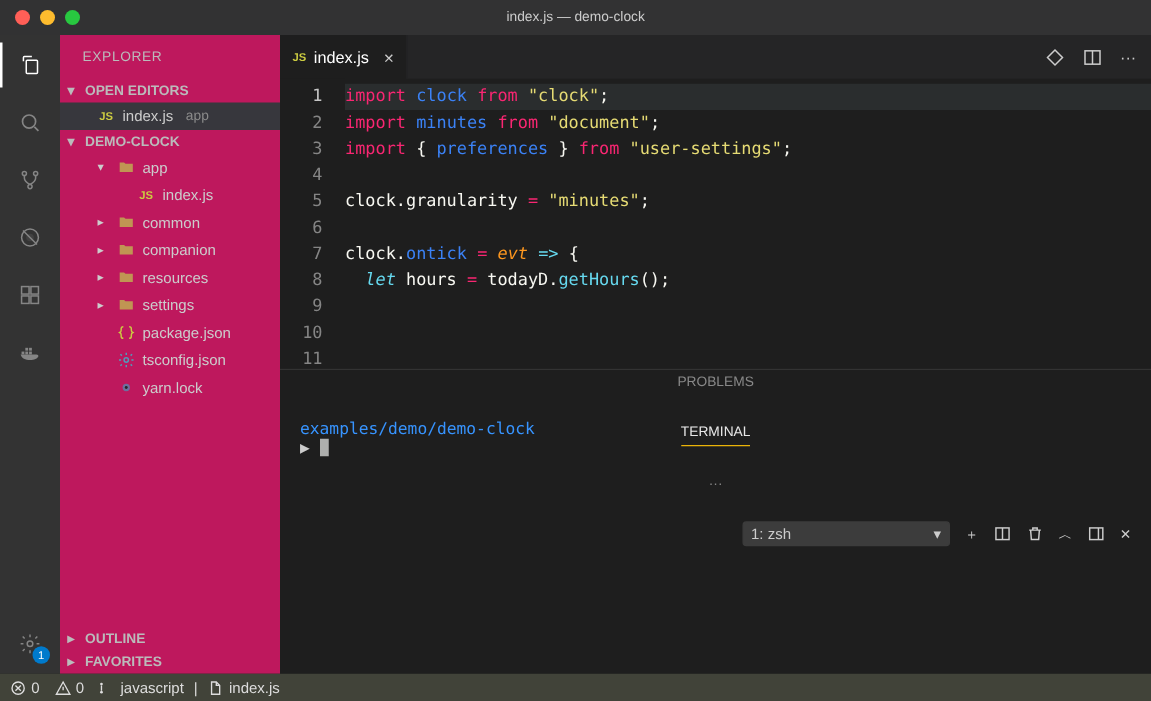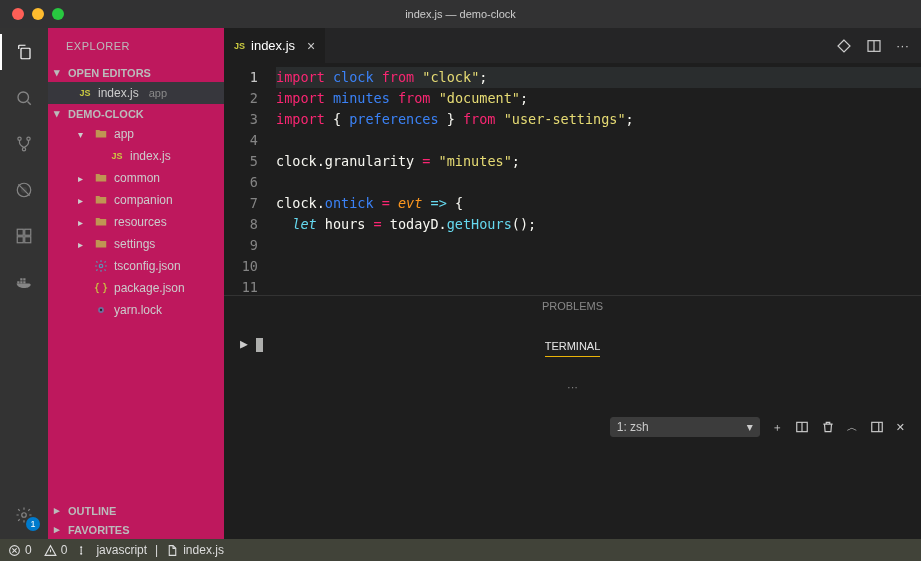--- a/index.html
+++ b/index.html
@@ -48,21 +48,21 @@
 .code { flex: 1; padding-top: 4px; }
 .code .line { height: 21px; line-height: 21px; white-space: pre; }
 .code .line.hl { background: #2a2d2e; }
 .kw { color: #f92672; } .id { color: #3b82f6; } .fn { color: #66d9ef; } .str { color: #e6db74; } .op { color: #f92672; } .var { color: #fd971f; font-style: italic; } .decl { color: #66d9ef; font-style: italic; } .pl { color: #f8f8f2; }
 
 .panel { height: 244px; border-top: 1px solid #333; background: #1e1e1e; display: flex; flex-direction: column; }
 .panel-tabs { height: 32px; display: flex; align-items: center; padding: 0 16px; gap: 20px; font-size: 11px; color: #888; flex-direction: column; }
 .ptab { cursor: pointer; padding: 4px 0; }
 .ptab.active { color: #e7e7e7; border-bottom: 1px solid #eab308; }
 .panel-right { margin-left: auto; display: flex; align-items: center; gap: 12px; color: #ccc; }
-.term-select { background: #3c3c3c; color: #ccc; border: 1px solid #3c3c3c; font-size: 12px; padding: 2px 20px 2px 6px; border-radius: 3px; width: 150px; text-align: left; position: relative; margin-left: 40px; }
+.term-select { background: #3c3c3c; color: #ccc; border: 1px solid #3c3c3c; font-size: 12px; padding: 2px 20px 2px 6px; border-radius: 3px; width: 166px; text-align: left; position: relative; margin-left: 40px; }
 .term-body { flex: 1; padding: 8px 16px; font-family: Menlo, Consolas, monospace; font-size: 13px; }
 .term-path { color: #3794ff; }
 .prompt { color: #ccc; } .cursor { display: inline-block; width: 7px; height: 14px; background: #aeafad; vertical-align: middle; }
 
 .statusbar { height: 22px; background: #414339; color: #ddd; display: flex; align-items: center; font-size: 12px; padding: 0 8px; gap: 12px; }
 .statusbar .right { margin-left: auto; display: flex; gap: 14px; align-items: center; }
 .sb-item { display: flex; align-items: center; gap: 4px; cursor: pointer; }
 
 svg { display: block; }
 .ic { width: 18px; height: 18px; }
@@ -198,36 +198,36 @@
           <span class="chev">▸</span>
           <span class="ficon folder">
             <svg width="14" height="14" viewBox="0 0 24 24" fill="currentColor">
               <path d="M3 5h6l2 2h10v11H3z"></path>
             </svg>
           </span>
           <span>settings</span>
         </div>
         <div class="tree-row indent1">
           <span class="chev"></span>
+          <span class="ficon json">
+            <svg width="14" height="14" viewBox="0 0 24 24" fill="none" stroke="currentColor" stroke-width="2">
+              <path d="M8 4c-2 0-3 1-3 3v2c0 2-2 3-2 3s2 1 2 3v2c0 2 1 3 3 3M16 4c2 0 3 1 3 3v2c0 2 2 3 2 3s-2 1-2 3v2c0 2-1 3-3 3"></path>
+            </svg>
+          </span>
+          <span>package.json</span>
+        </div>
+        <div class="tree-row indent1">
+          <span class="chev"></span>
           <span class="ficon ts">
             <svg width="14" height="14" viewBox="0 0 24 24" fill="none" stroke="currentColor" stroke-width="2">
               <circle cx="12" cy="12" r="3"></circle>
               <path d="M12 2v3M12 19v3M4 4l2 2M18 18l2 2M2 12h3M19 12h3M4 20l2-2M18 6l2-2"></path>
             </svg>
           </span>
           <span>tsconfig.json</span>
-        </div>
-        <div class="tree-row indent1">
-          <span class="chev"></span>
-          <span class="ficon json">
-            <svg width="14" height="14" viewBox="0 0 24 24" fill="none" stroke="currentColor" stroke-width="2">
-              <path d="M8 4c-2 0-3 1-3 3v2c0 2-2 3-2 3s2 1 2 3v2c0 2 1 3 3 3M16 4c2 0 3 1 3 3v2c0 2 2 3 2 3s-2 1-2 3v2c0 2-1 3-3 3"></path>
-            </svg>
-          </span>
-          <span>package.json</span>
         </div>
         <div class="tree-row indent1">
           <span class="chev"></span>
           <span class="ficon lock">
             <svg width="14" height="14" viewBox="0 0 24 24" fill="currentColor">
               <circle cx="12" cy="12" r="5"></circle>
               <circle cx="12" cy="12" r="2" fill="#252526"></circle>
             </svg>
           </span>
           <span>yarn.lock</span>
@@ -315,20 +315,21 @@
           <span>
               <svg width="14" height="14" viewBox="0 0 24 24" fill="none" stroke="currentColor" stroke-width="2">
                 <rect x="3" y="4" width="18" height="16"></rect>
                 <path d="M15 4v16"></path>
               </svg>
             </span>
           <span>✕</span>
         </div>
       </div>
       <div class="term-body">
+        <div><span class="term-path">examples/demo/demo-clock</span></div>
         <div><span class="prompt">▶</span> <span class="cursor"></span></div>
       </div>
     </div>
   </div>
 </div>
 
 <div class="statusbar">
   <span class="sb-item">
     <svg width="13" height="13" viewBox="0 0 24 24" fill="none" stroke="currentColor" stroke-width="2">
         <circle cx="12" cy="12" r="9"></circle>

